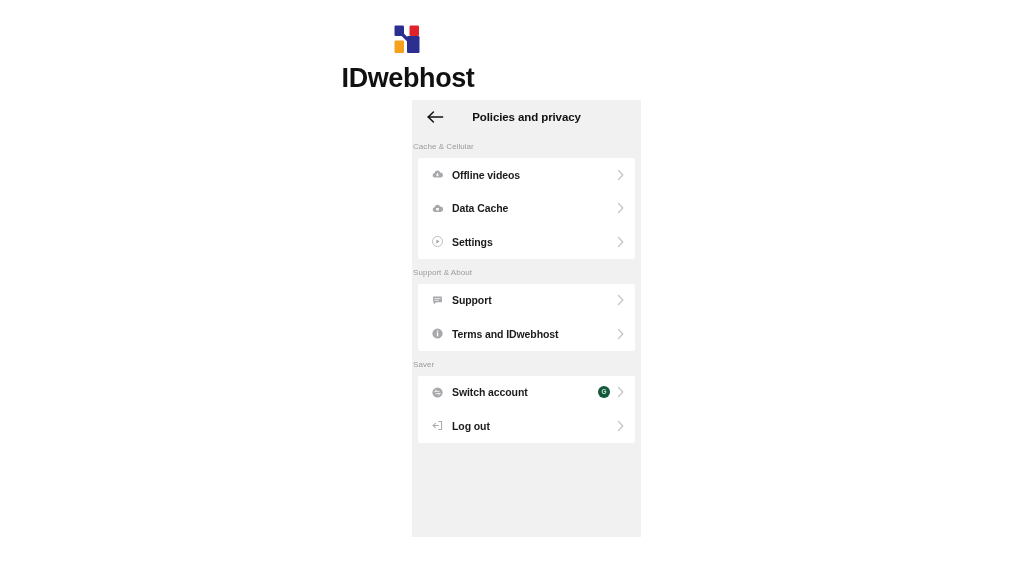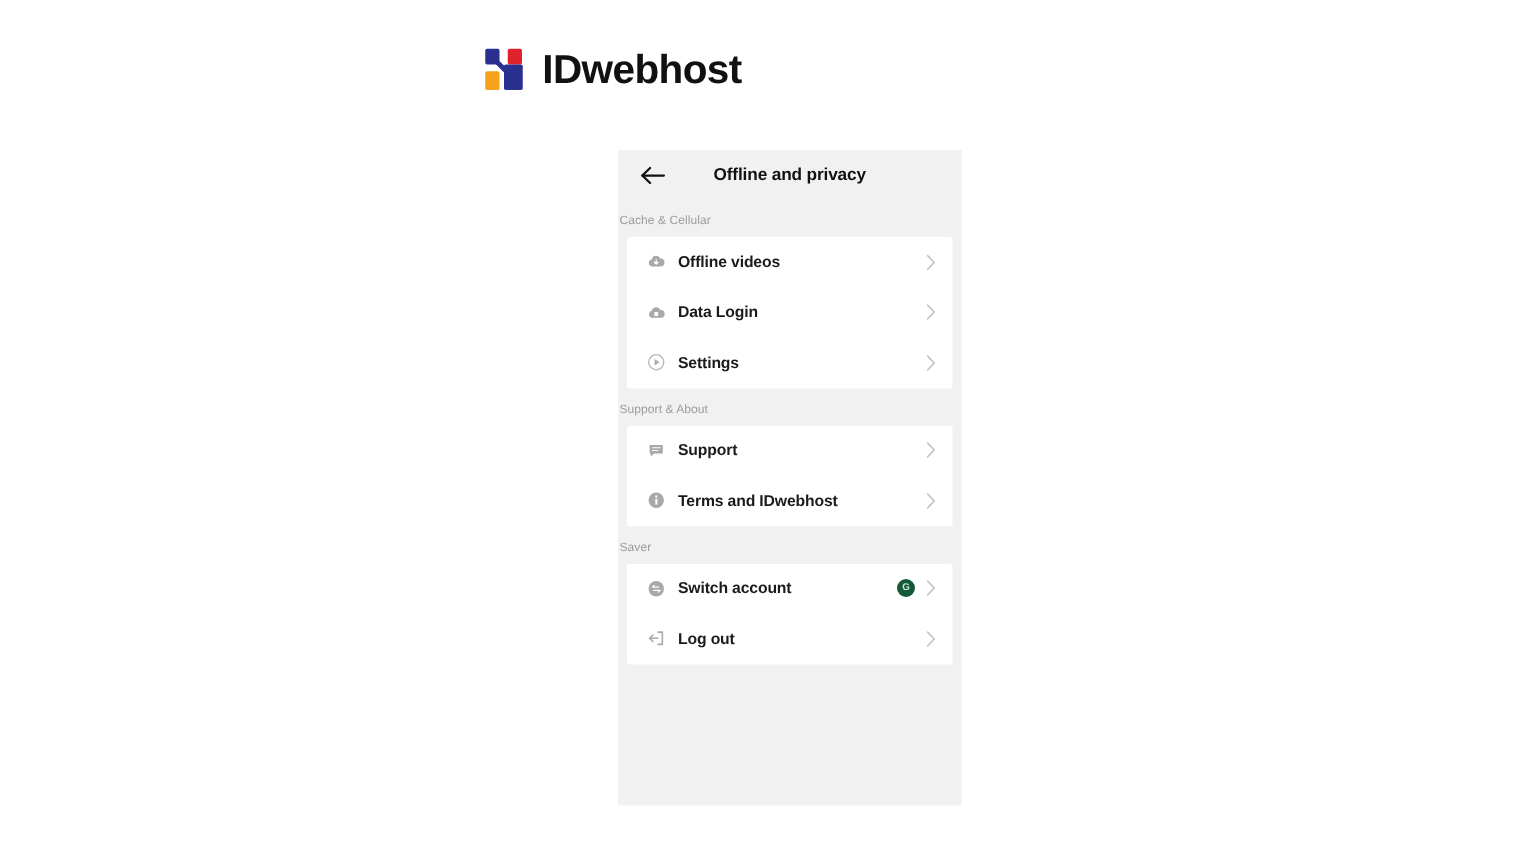--- a/index.html
+++ b/index.html
@@ -12,27 +12,28 @@
     background: #ffffff;
     font-family: "Liberation Sans", sans-serif;
     overflow: hidden;
     position: relative;
   }
 
   
   .brand {
     position: absolute;
     left: 0;
-    top: 24px;
+    top: 36px;
     width: 816px;
     height: 44px;
     display: flex;
     align-items: center;
     justify-content: center;
     gap: 10px;
+    flex-direction: column;
   }
   .brand-mark {
     width: 30px;
     height: 31px;
     position: relative;
     display: block;
   }
   .brand-name {
     font-size: 27px;
     font-weight: bold;
@@ -169,21 +170,21 @@
 
 <div class="panel">
 
   <div class="panel-header">
     <span class="back-btn">
       <svg width="17" height="14" viewBox="0 0 17 14" xmlns="http://www.w3.org/2000/svg">
         <path d="M1.2 7 H15.6" stroke="#111111" stroke-width="1.5" stroke-linecap="round"></path>
         <path d="M6.4 2 L1.2 7 L6.4 12" fill="none" stroke="#111111" stroke-width="1.5" stroke-linecap="round" stroke-linejoin="round"></path>
       </svg>
     </span>
-    <span class="panel-title">Offline and privacy</span>
+    <span class="panel-title">Policies and privacy</span>
   </div>
 
   <div class="section">
     <div class="section-label">Cache &amp; Cellular</div>
     <div class="card">
 
       <div class="row">
         <span class="row-icon">
           <svg width="13" height="13" viewBox="0 0 16 16" xmlns="http://www.w3.org/2000/svg">
             <path d="M4.2 11.8 A2.9 2.9 0 0 1 4.4 6.1 A3.6 3.6 0 0 1 11.3 5.4 A2.9 2.9 0 0 1 11.7 11.8 Z" fill="#a8a8ad"></path>
@@ -201,21 +202,21 @@
       </div>
 
 
       <div class="row">
         <span class="row-icon">
           <svg width="13" height="13" viewBox="0 0 16 16" xmlns="http://www.w3.org/2000/svg">
             <path d="M4.2 12.2 A3 3 0 0 1 4.4 6.4 A3.7 3.7 0 0 1 11.4 5.7 A3 3 0 0 1 11.8 12.2 Z" fill="#a8a8ad"></path>
             <rect x="6.4" y="7.4" width="3.2" height="3.2" rx="0.7" fill="#ffffff"></rect>
           </svg>
         </span>
-        <span class="row-label">Data Login</span>
+        <span class="row-label">Data Cache</span>
         <span class="row-right">
           <span class="chevron">
             <svg width="9" height="12" viewBox="0 0 9 12" xmlns="http://www.w3.org/2000/svg">
               <path d="M2.5 1.5 L6.8 6 L2.5 10.5" fill="none" stroke="currentColor" stroke-width="1.2" stroke-linecap="round" stroke-linejoin="round"></path>
             </svg>
           </span>
         </span>
       </div>
 
       <div class="row">

